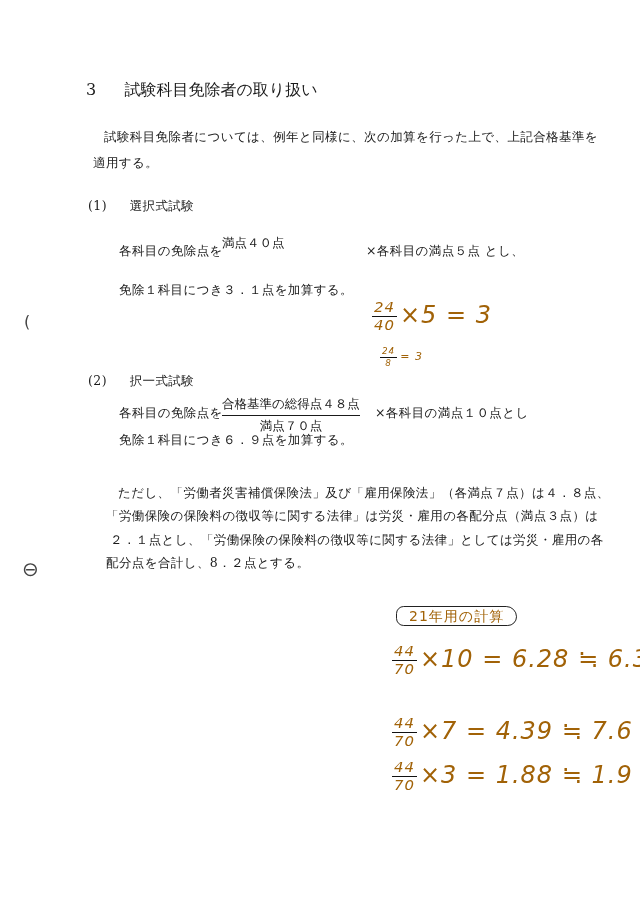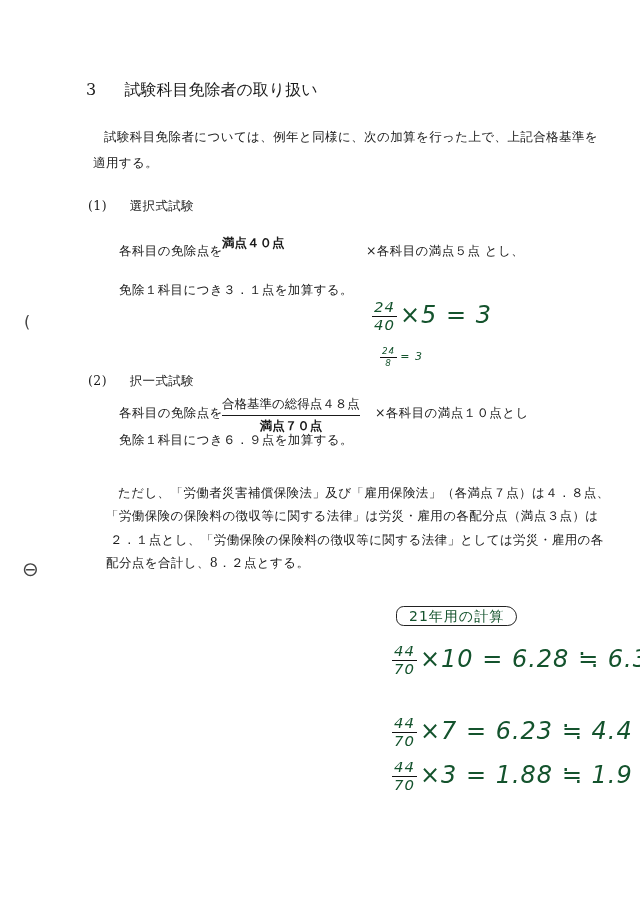--- a/index.html
+++ b/index.html
@@ -14,25 +14,25 @@
     }
     .abs { position: absolute; white-space: nowrap; }
     .print { font-size: 12.5px; letter-spacing: 0.4px; }
     .heading { font-size: 16px; }
     .frac {
       position: absolute;
       display: flex; flex-direction: column; align-items: center;
       font-size: 12.5px;
     }
     .frac .num { padding-bottom: 2px; border-bottom: 1.2px solid #1a1a1a; }
-    .frac .den { padding-top: 2px; font-weight: bold; }
+    .frac .den { padding-top: 2px; }
     .hand {
       position: absolute; white-space: nowrap;
       font-family: "DejaVu Sans", "Liberation Sans", sans-serif;
-      color: #14532d;
+      color: #a16207;
       font-style: italic;
       letter-spacing: 1px;
     }
     .hfrac {
       display: inline-flex; flex-direction: column; align-items: center;
       vertical-align: middle; font-size: 0.62em; line-height: 1;
       margin-right: 3px;
     }
     .hfrac .hn { border-bottom: 1.5px solid #111; padding: 0 2px 1px; }
     .hfrac .hd { padding: 1px 2px 0; }
@@ -108,21 +108,21 @@
 <div class="hand" style="left:392px; top:644px; font-size:24px;">
   <span class="hfrac">
     <span class="hn">44</span>
     <span class="hd">70</span>
   </span><span>×10 = 6.28 ≒ 6.3</span>
 </div>
 <div class="hand" style="left:392px; top:716px; font-size:24px;">
   <span class="hfrac">
     <span class="hn">44</span>
     <span class="hd">70</span>
-  </span><span>×7 = 6.23 ≒ 4.4</span>
+  </span><span>×7 = 4.39 ≒ 7.6</span>
 </div>
 <div class="hand" style="left:392px; top:760px; font-size:24px;">
   <span class="hfrac">
     <span class="hn">44</span>
     <span class="hd">70</span>
   </span><span>×3 = 1.88 ≒ 1.9</span>
 </div>
 
 <div class="mark" style="left:24px; top:312px; font-size:16px;">(</div>
 <div class="mark" style="left:22px; top:557px; font-size:20px;">⊖</div>

